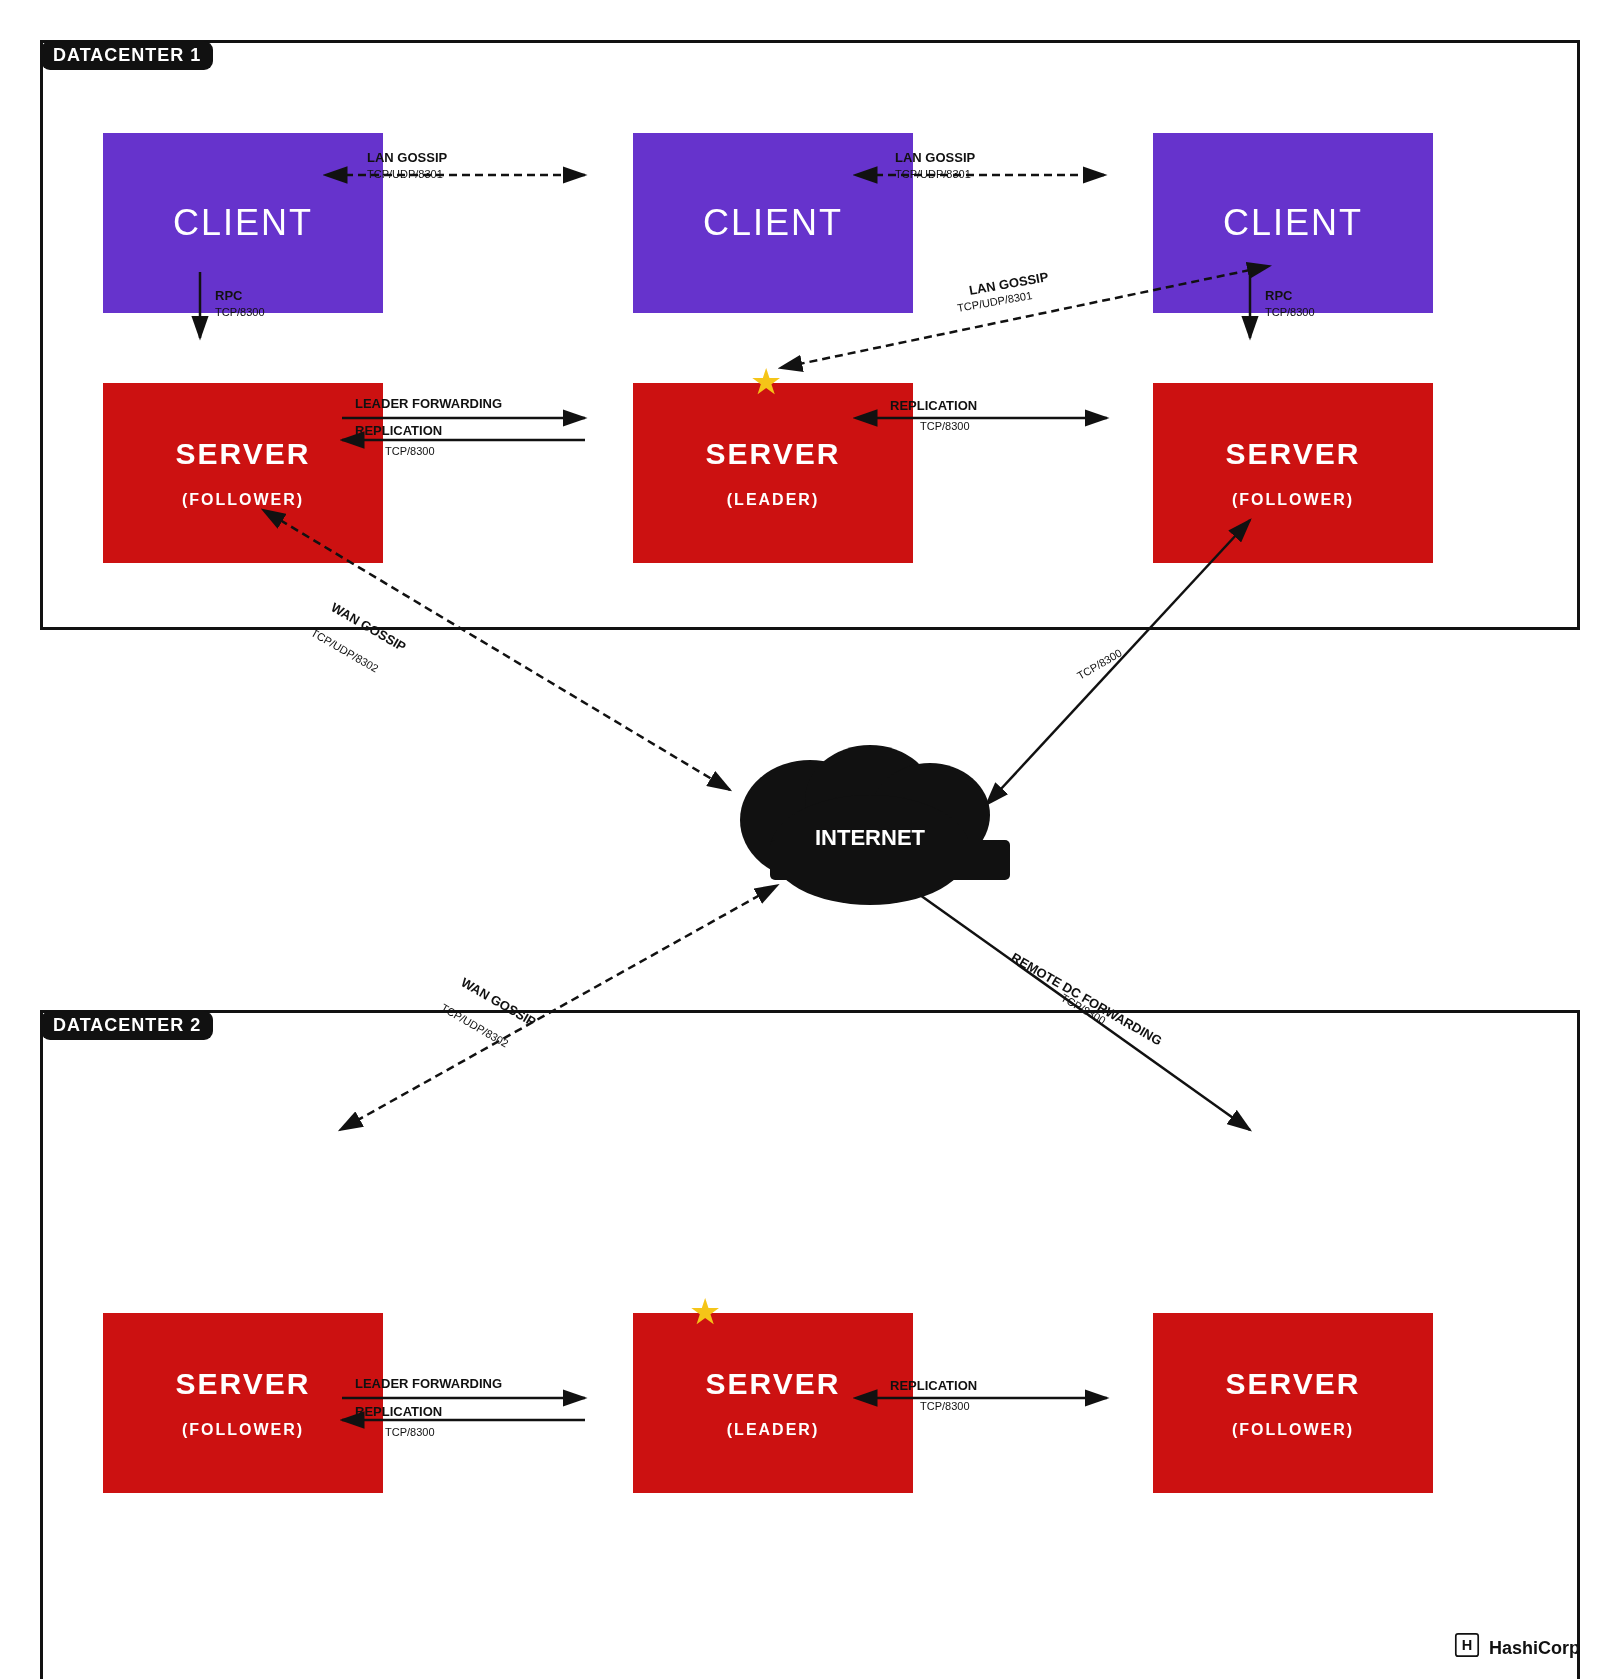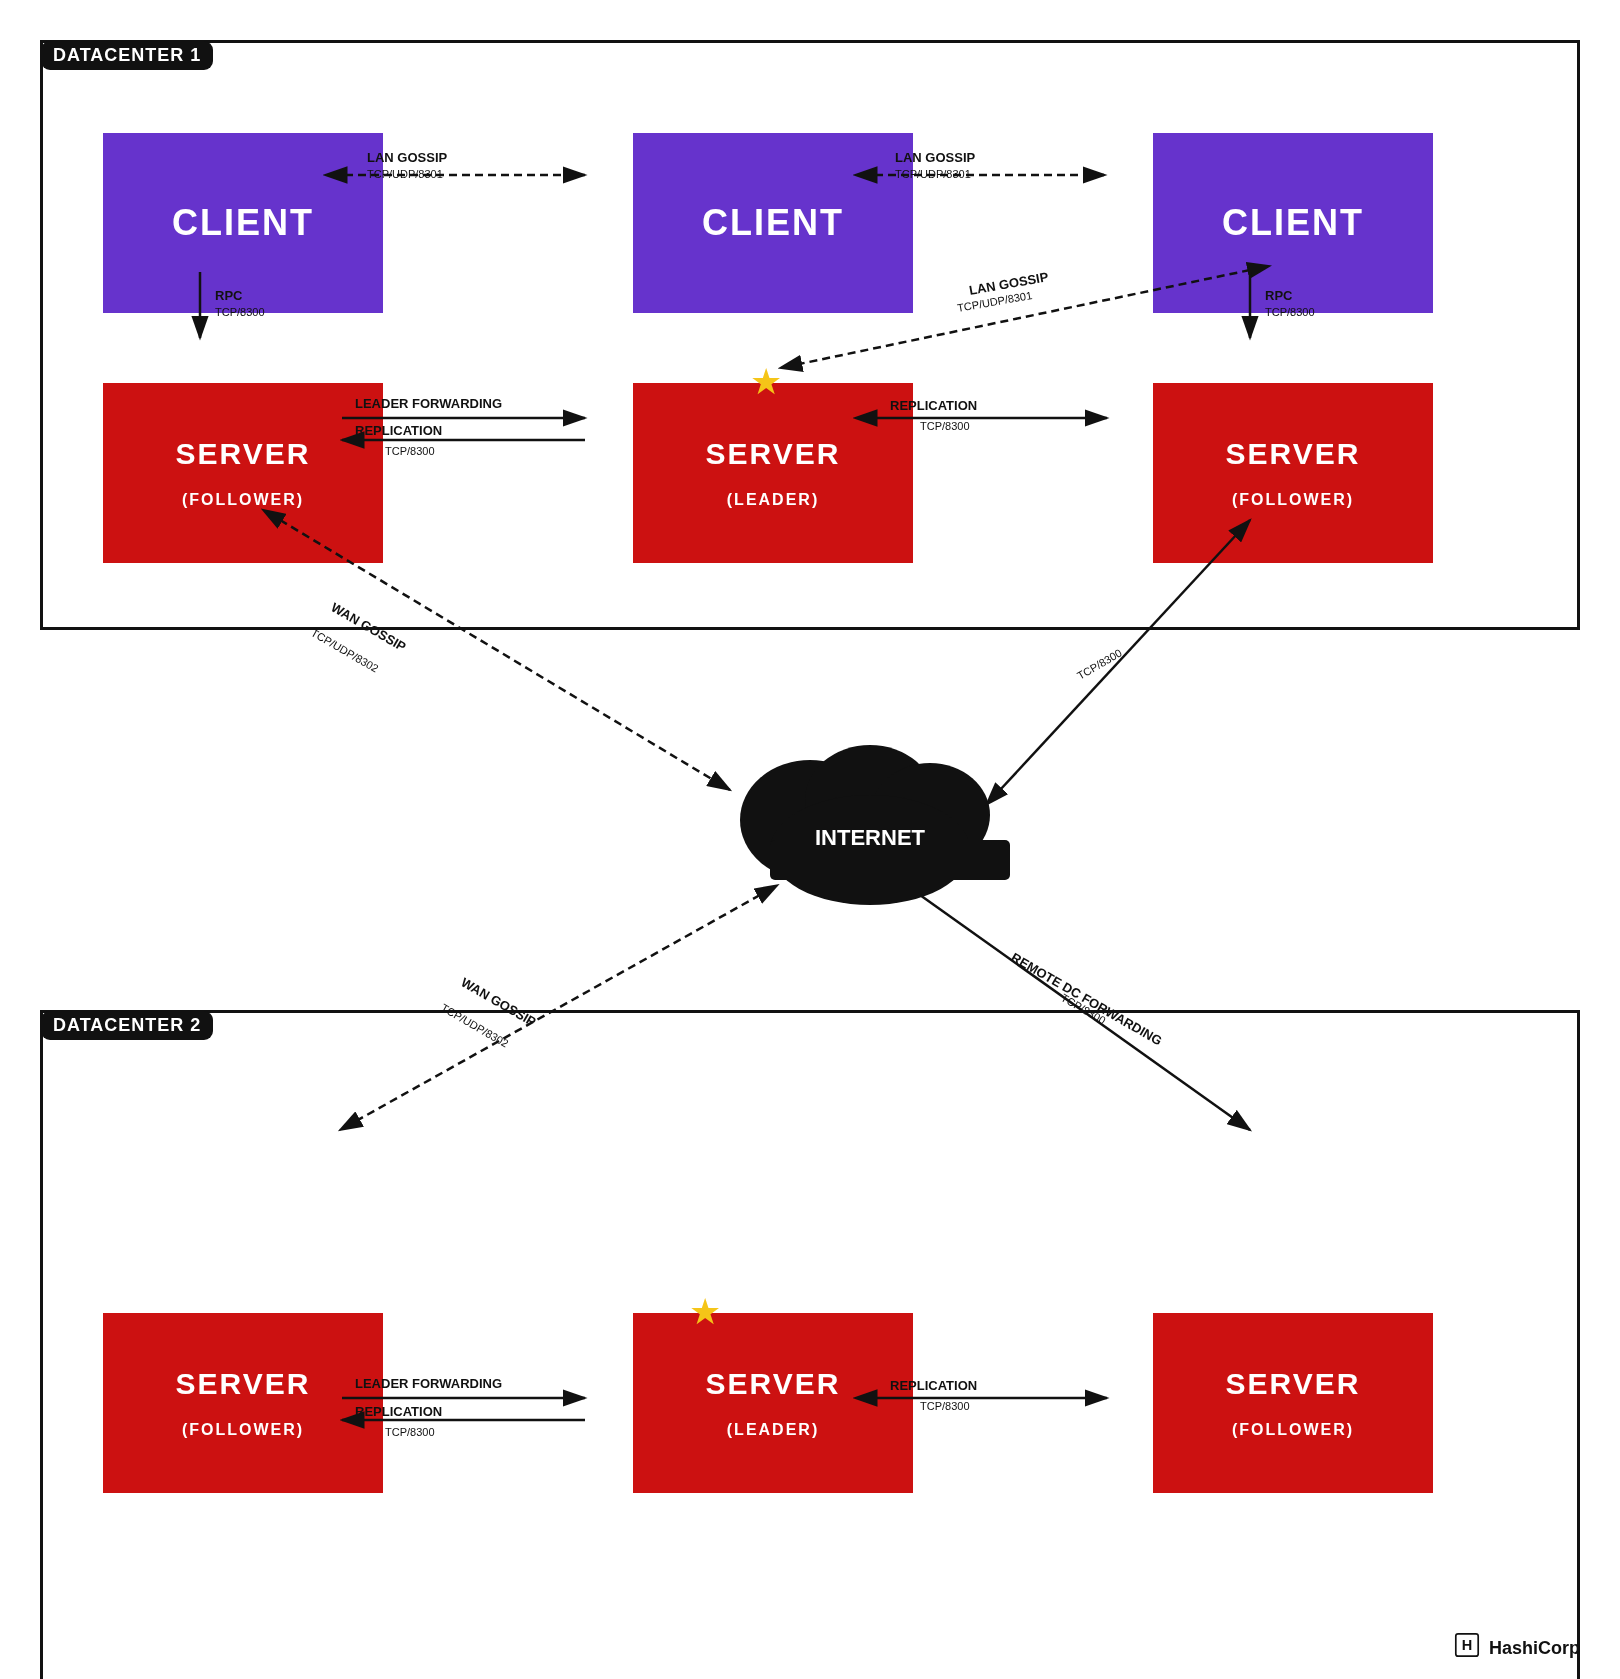--- a/index.html
+++ b/index.html
@@ -31,21 +31,21 @@
       font-family: 'Arial Black', Arial, sans-serif;
       letter-spacing: 1px;
       border-radius: 9px;
     }
 
     
     .client-box {
       background: #6633cc;
       color: #fff;
       font-size: 36px;
-      font-weight: 700;
+      font-weight: 400;
       display: flex;
       align-items: center;
       justify-content: center;
       font-family: 'Arial Black', Arial, sans-serif;
       letter-spacing: 2px;
     }
 
     
     .server-box {
       background: #cc1111;

